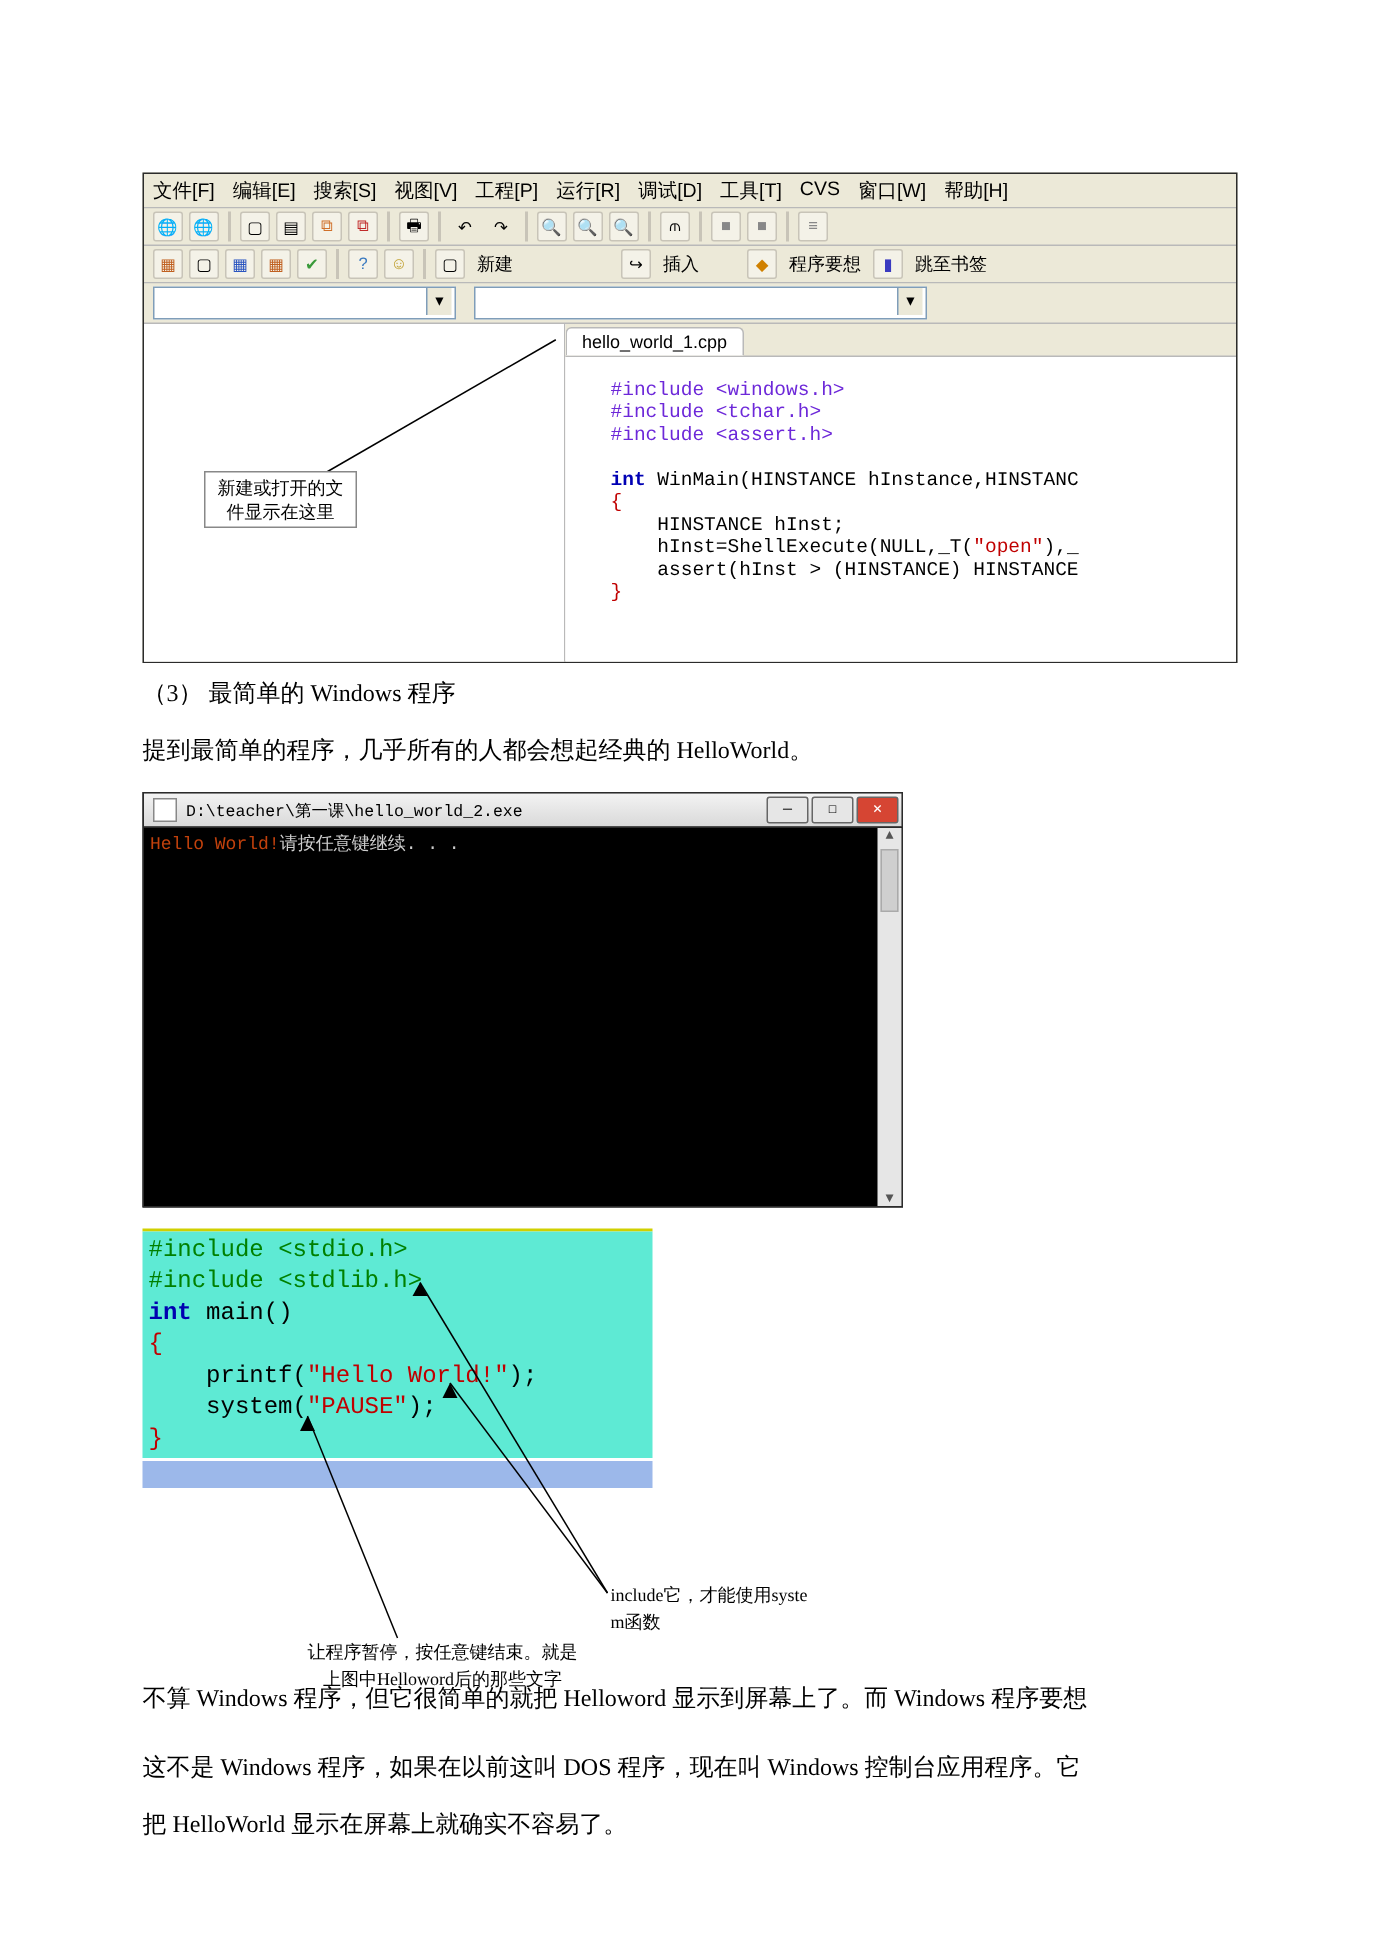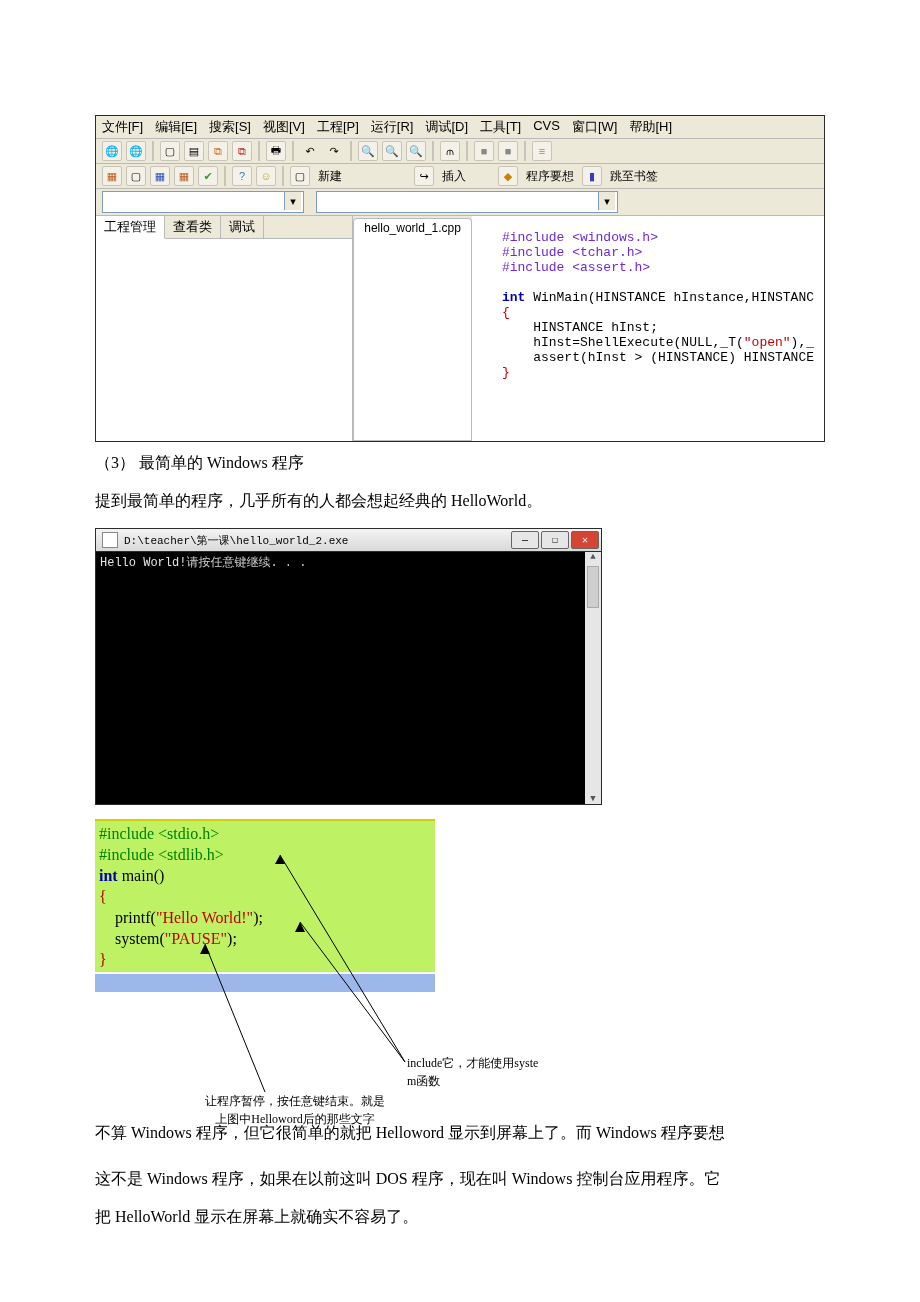--- a/index.html
+++ b/index.html
@@ -116,21 +116,21 @@
     font-family:"SimSun",serif;
   }
   .callout-line{
     position:absolute;
     border-top:1px solid #000;
     transform-origin:left center;
   }
   .ide-right{
     flex:1;
     display:flex;
-    flex-direction:row;
+    flex-direction:column;
     background:#fff;
   }
   .editor-tabs{
     display:flex;
     background:#ece9d8;
     border-bottom:1px solid #b9b9b9;
   }
   .editor-tab{
     padding:2px 10px;
     background:#fff;
@@ -180,42 +180,42 @@
   .ci{width:14px;height:14px;border:1px solid #888;background:#fff;display:inline-block;}
   .win-btns{display:flex;gap:2px;}
   .win-btn{width:26px;height:16px;border:1px solid #666;border-radius:2px;background:#e6e6e6;display:inline-flex;align-items:center;justify-content:center;font-size:10px;}
   .win-btn.close{background:#d64533;color:#fff;}
   .console-body{
     height:248px;
     color:#ccc;
     padding:2px 4px;
     position:relative;
   }
-  .console-body .hl{color:#e5e5e5;}
+  .console-body .hl{color:#c2410c;}
   .console-scroll{
     position:absolute;right:0;top:0;bottom:0;width:16px;
     background:#e6e6e6;
   }
   .console-scroll:before{content:"▲";display:block;text-align:center;font-size:9px;color:#555;}
   .console-scroll:after{content:"▼";position:absolute;bottom:0;left:0;right:0;text-align:center;font-size:9px;color:#555;}
   .console-thumb{position:absolute;top:14px;left:2px;right:2px;height:40px;background:#cfcfcf;border:1px solid #aaa;}
 
   
   .code2-wrap{
     width:340px;
     margin-top:14px;
     position:relative;
   }
   .code2{
-    font-family:Liberation Serif, serif;
+    font-family:Liberation Mono, monospace;
     font-size:16px;
     line-height:21px;
     white-space:pre;
     padding:2px 0 2px 4px;
-    background:#bef264;
+    background:#5eead4;
   }
   .code2 .pre{color:#008000;}
   .code2 .kw{color:#0000b0;font-weight:bold;}
   .code2 .str{color:#c00000;}
   .code2 .brace{color:#c00000;}
   .code2-topline{height:2px;background:#d0d000;}
   .code2-bar{height:18px;background:#9cb8ea;margin-top:2px;}
 
   
   .anno-canvas{
@@ -301,24 +301,27 @@
     </div>
 
     <div class="combo-row">
       <div class="combo" style="max-width:200px;"></div>
       <div class="combo" style="max-width:300px;"></div>
     </div>
 
     <div class="ide-body">
 
       <div class="ide-left">
-        <div class="side-tabs">
-          <div class="side-tab active">工程管理</div>
-          <div class="side-tab">查看类</div>
-          <div class="side-tab">调试</div>
+        <div class="side-canvas">
+
+          <div class="callout-line" style="left:110px;top:105px;width:190px;transform:rotate(-30deg);"></div>
+          <div class="callout-balloon">
+            <div>新建或打开的文</div>
+            <div>件显示在这里</div>
+          </div>
         </div>
       </div>
 
       <div class="ide-right">
         <div class="editor-tabs">
           <div class="editor-tab">hello_world_1.cpp</div>
         </div>
         <div class="code"><span class="pre"><span>#include </span><span>&lt;windows.h&gt;</span></span>
 <span class="pre"><span>#include </span><span>&lt;tchar.h&gt;</span></span>
 <span class="pre"><span>#include </span><span>&lt;assert.h&gt;</span></span>

